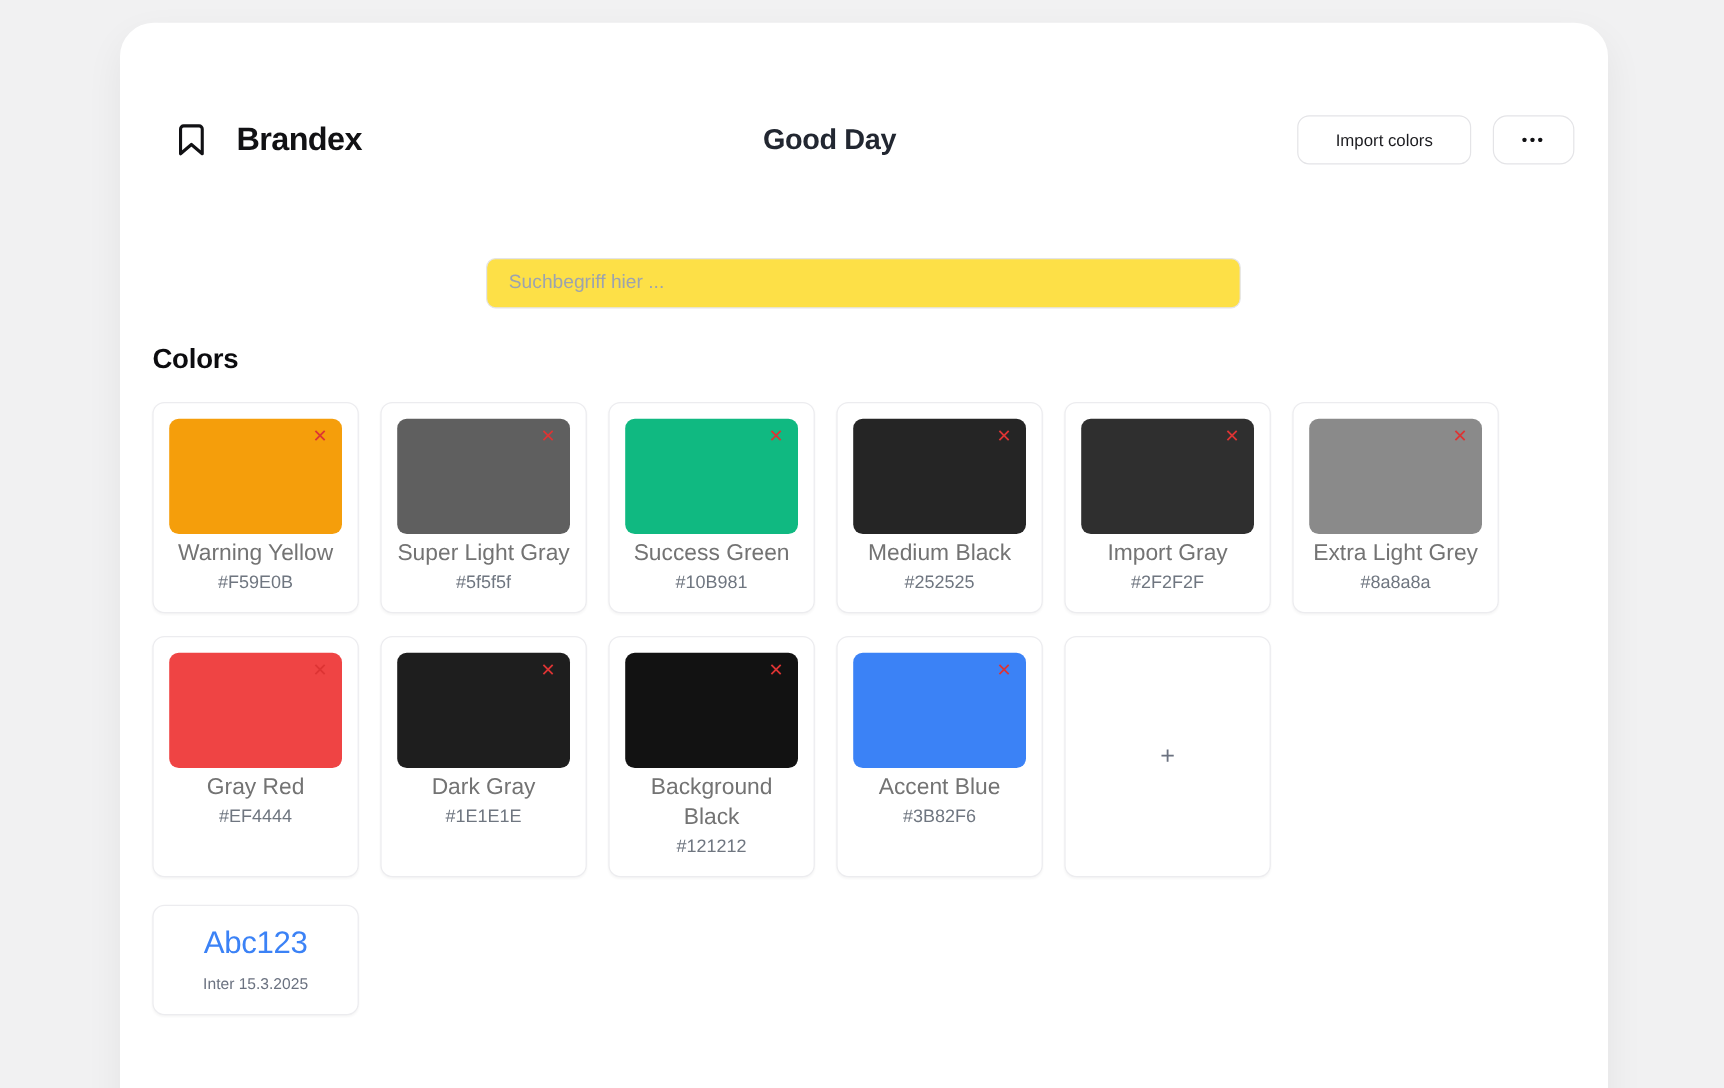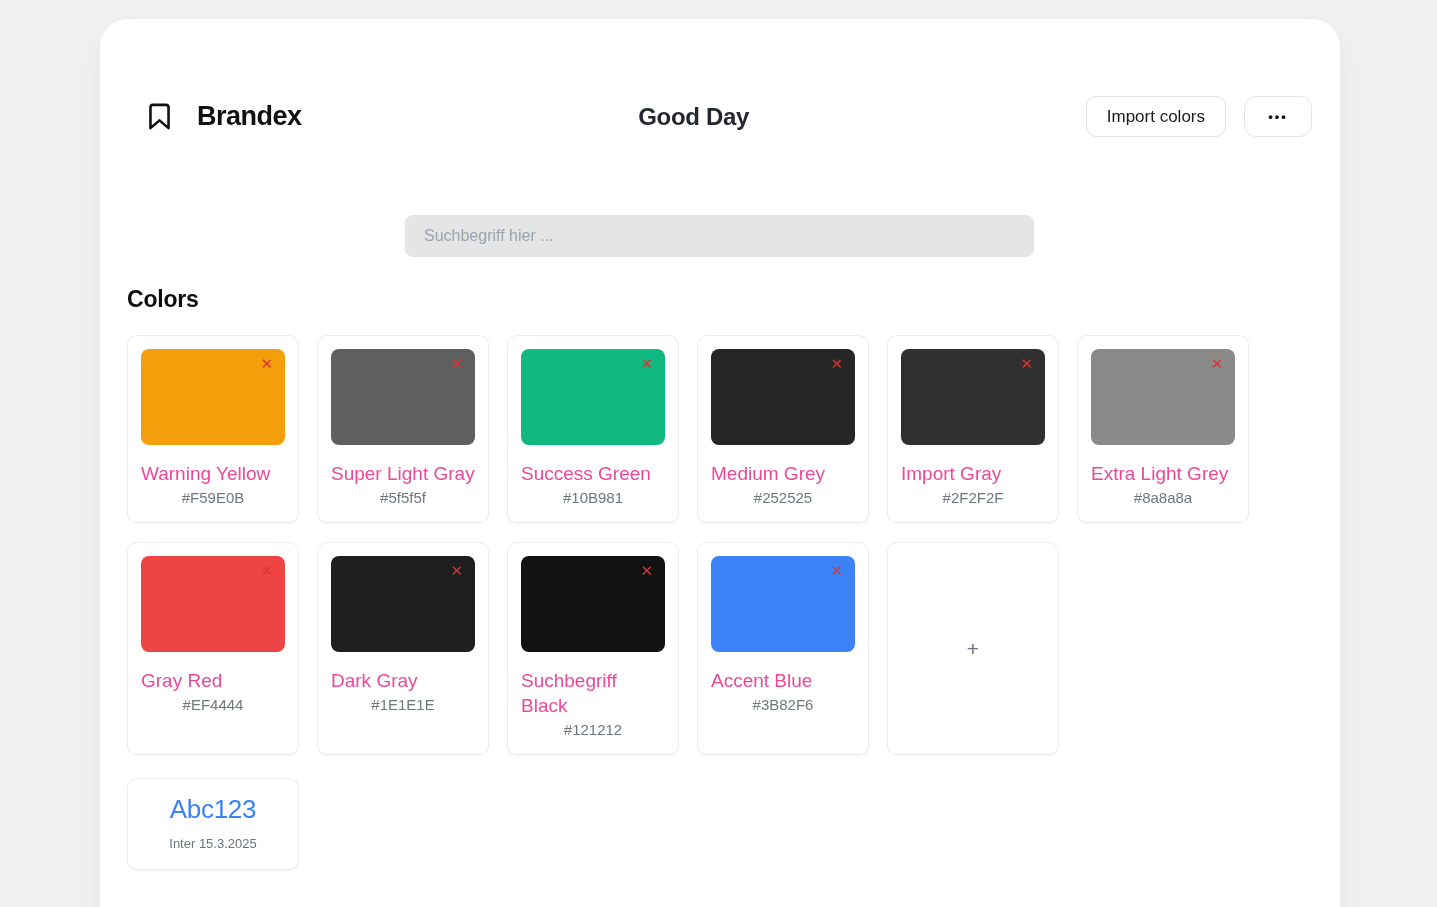--- a/index.html
+++ b/index.html
@@ -47,26 +47,26 @@
     letter-spacing: -0.3px;
   }
   .header-actions {
     flex: 0 0 auto;
     display: flex;
     align-items: center;
     gap: 18px;
   }
   .btn {
     height: 41px;
-    padding: 0 20px;
+    padding: 0 31px;
     background: #ffffff;
     border: 1px solid #e4e4e7;
     border-radius: 10px;
     font-family: inherit;
-    font-size: 17px;
+    font-size: 14px;
     color: #1b1b1f;
     cursor: pointer;
     display: inline-flex;
     align-items: center;
     justify-content: center;
   }
   .btn-more {
     width: 68px;
     padding: 0;
     border-radius: 12px;
@@ -83,21 +83,21 @@
   }
   .search-input {
     width: 629px;
     height: 42px;
     border: 1px solid #e4e4e7;
     border-radius: 8px;
     padding: 0 18px;
     font-family: inherit;
     font-size: 16px;
     color: #374151;
-    background: #e5e5e5;
+    background: #fde047;
     outline: none;
   }
   .search-input::placeholder { color: #9ca3af; }
   
   .section-heading {
     margin-top: 29px;
     font-size: 23px;
     font-weight: 800;
     color: #0c0c0f;
     letter-spacing: -0.2px;
@@ -129,24 +129,25 @@
     top: 6px;
     right: 12px;
     font-size: 15px;
     font-weight: 700;
     color: #dd3434;
     cursor: pointer;
     line-height: 1.2;
     user-select: none;
   }
   .swatch-name {
-    margin-top: 16px;
+    margin-top: 4px;
+    text-align: center;
     font-size: 19px;
     line-height: 25px;
-    color: #ec4899;
+    color: #737373;
   }
   .swatch-hex {
     margin-top: 3px;
     text-align: center;
     font-size: 15px;
     color: #6f7680;
   }
   .add-card {
     background: #fff;
     border: 1px solid #ececef;
@@ -235,21 +236,21 @@
     <div class="swatch" style="background: rgb(16, 185, 129);">
       <span class="swatch-x">✕</span>
     </div>
     <div class="swatch-name">Success Green</div>
     <div class="swatch-hex">#10B981</div>
   </div>
       <div class="color-card">
     <div class="swatch" style="background: rgb(37, 37, 37);">
       <span class="swatch-x">✕</span>
     </div>
-    <div class="swatch-name">Medium Grey</div>
+    <div class="swatch-name">Medium Black</div>
     <div class="swatch-hex">#252525</div>
   </div>
       <div class="color-card">
     <div class="swatch" style="background: rgb(47, 47, 47);">
       <span class="swatch-x">✕</span>
     </div>
     <div class="swatch-name">Import Gray</div>
     <div class="swatch-hex">#2F2F2F</div>
   </div>
       <div class="color-card">
@@ -270,21 +271,21 @@
     <div class="swatch" style="background: rgb(30, 30, 30);">
       <span class="swatch-x">✕</span>
     </div>
     <div class="swatch-name">Dark Gray</div>
     <div class="swatch-hex">#1E1E1E</div>
   </div>
       <div class="color-card">
     <div class="swatch" style="background: rgb(18, 18, 18);">
       <span class="swatch-x">✕</span>
     </div>
-    <div class="swatch-name">Suchbegriff Black</div>
+    <div class="swatch-name">Background Black</div>
     <div class="swatch-hex">#121212</div>
   </div>
       <div class="color-card">
     <div class="swatch" style="background: rgb(59, 130, 246);">
       <span class="swatch-x">✕</span>
     </div>
     <div class="swatch-name">Accent Blue</div>
     <div class="swatch-hex">#3B82F6</div>
   </div>
       <div class="add-card">

